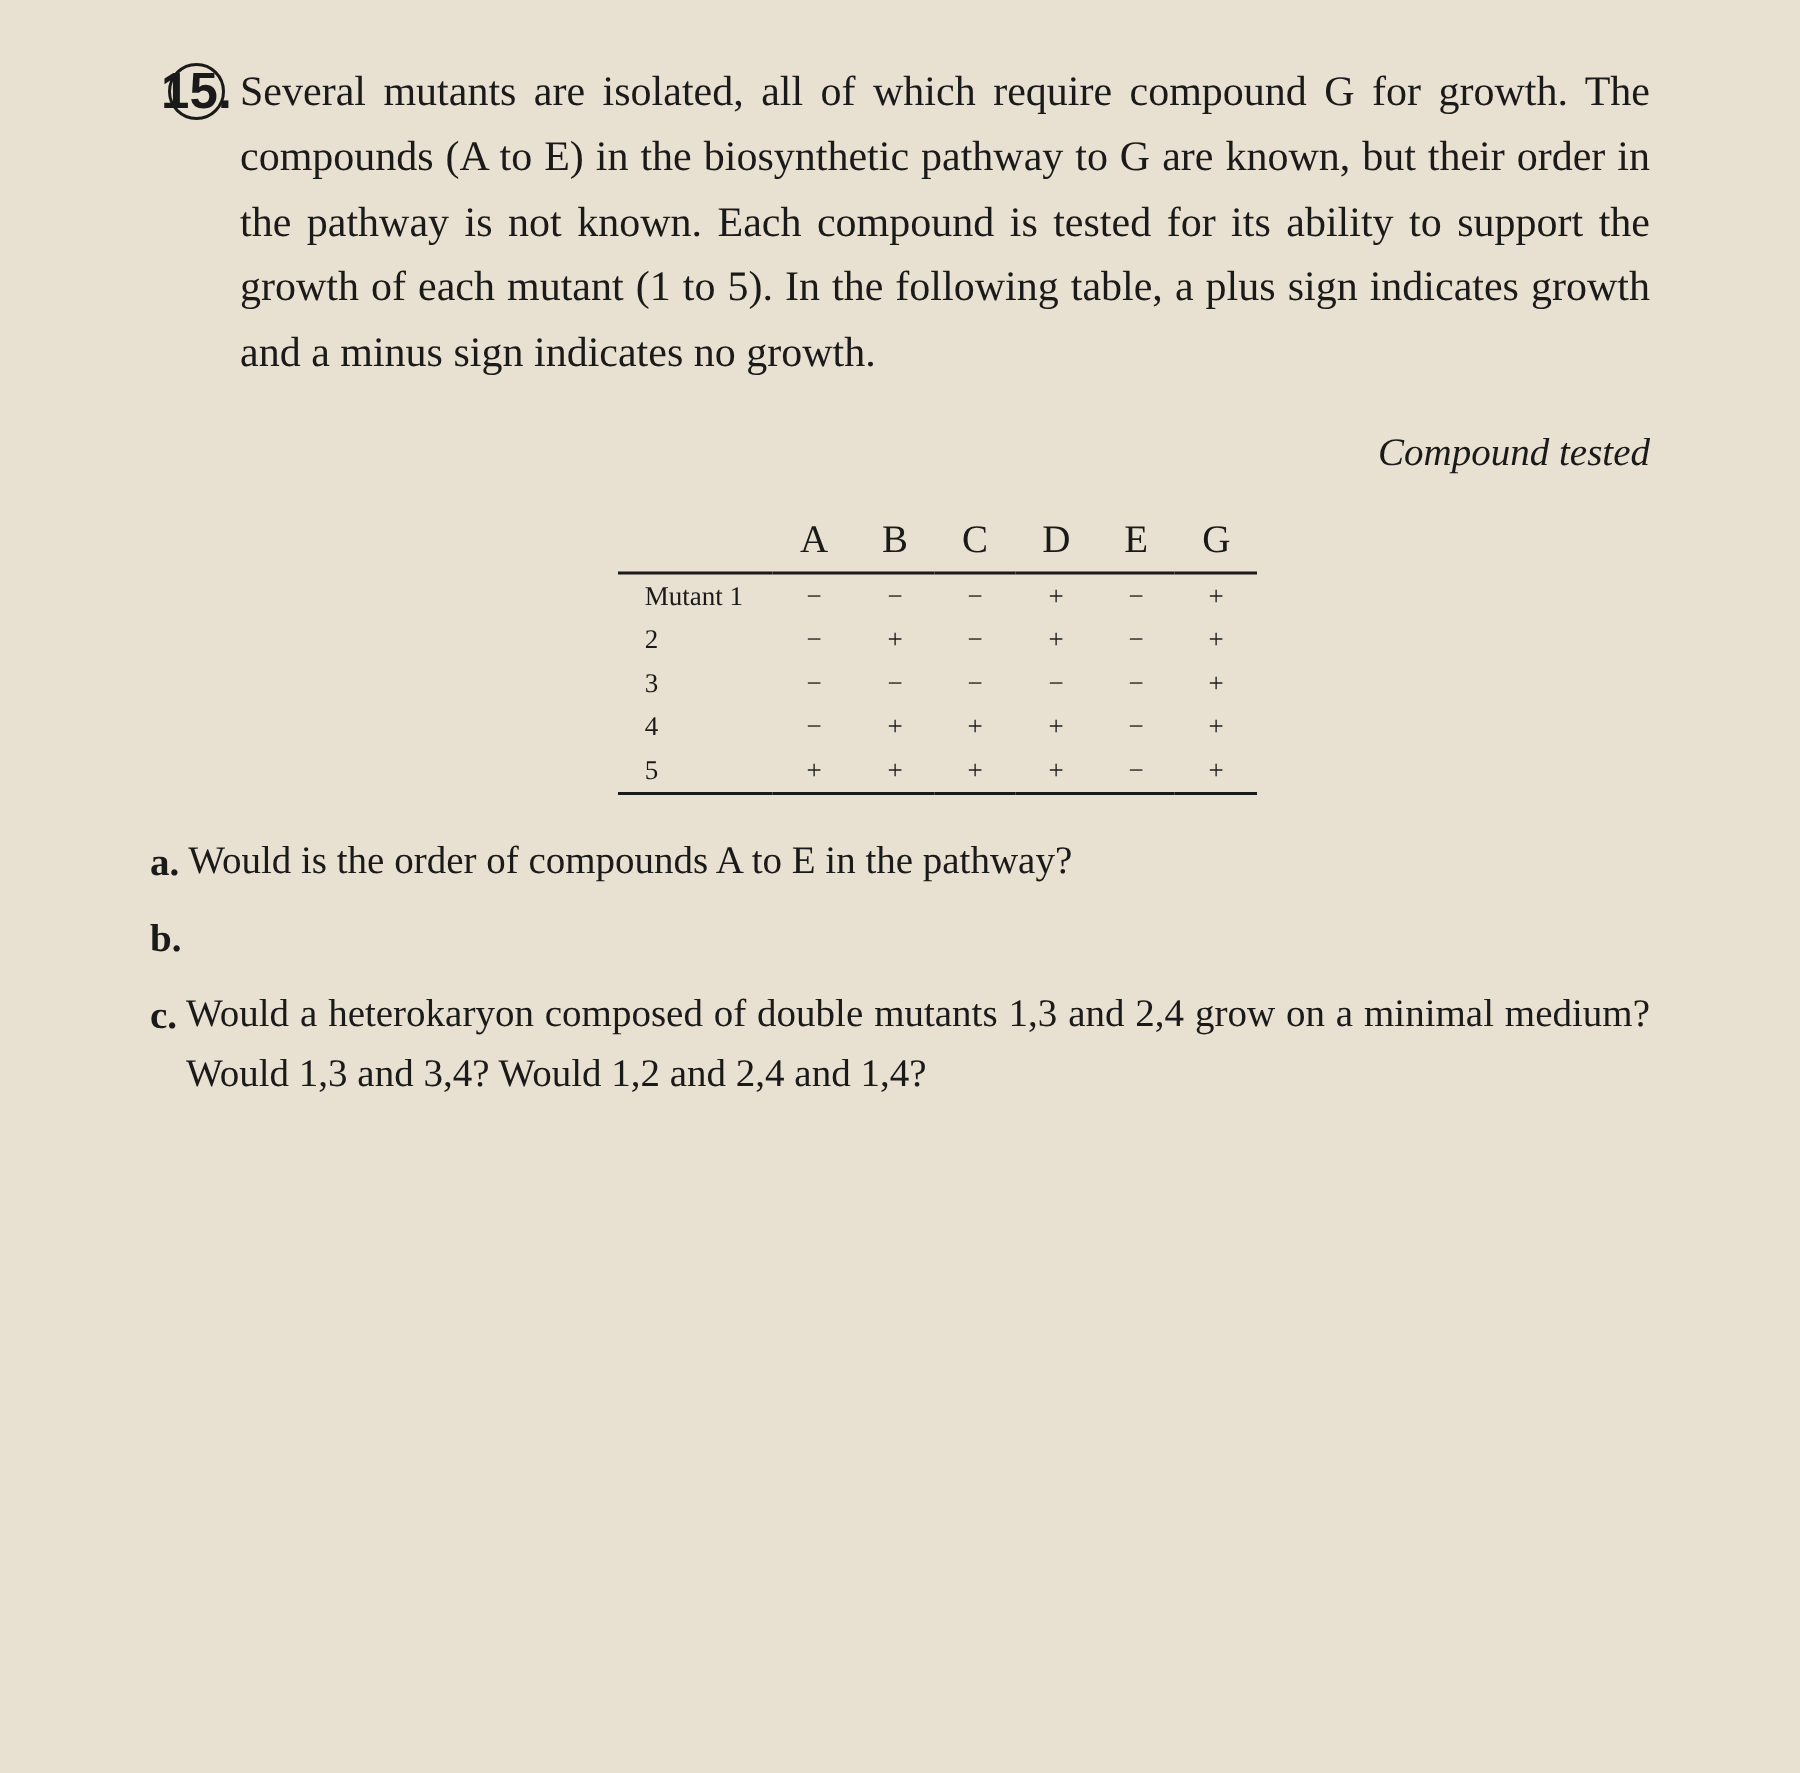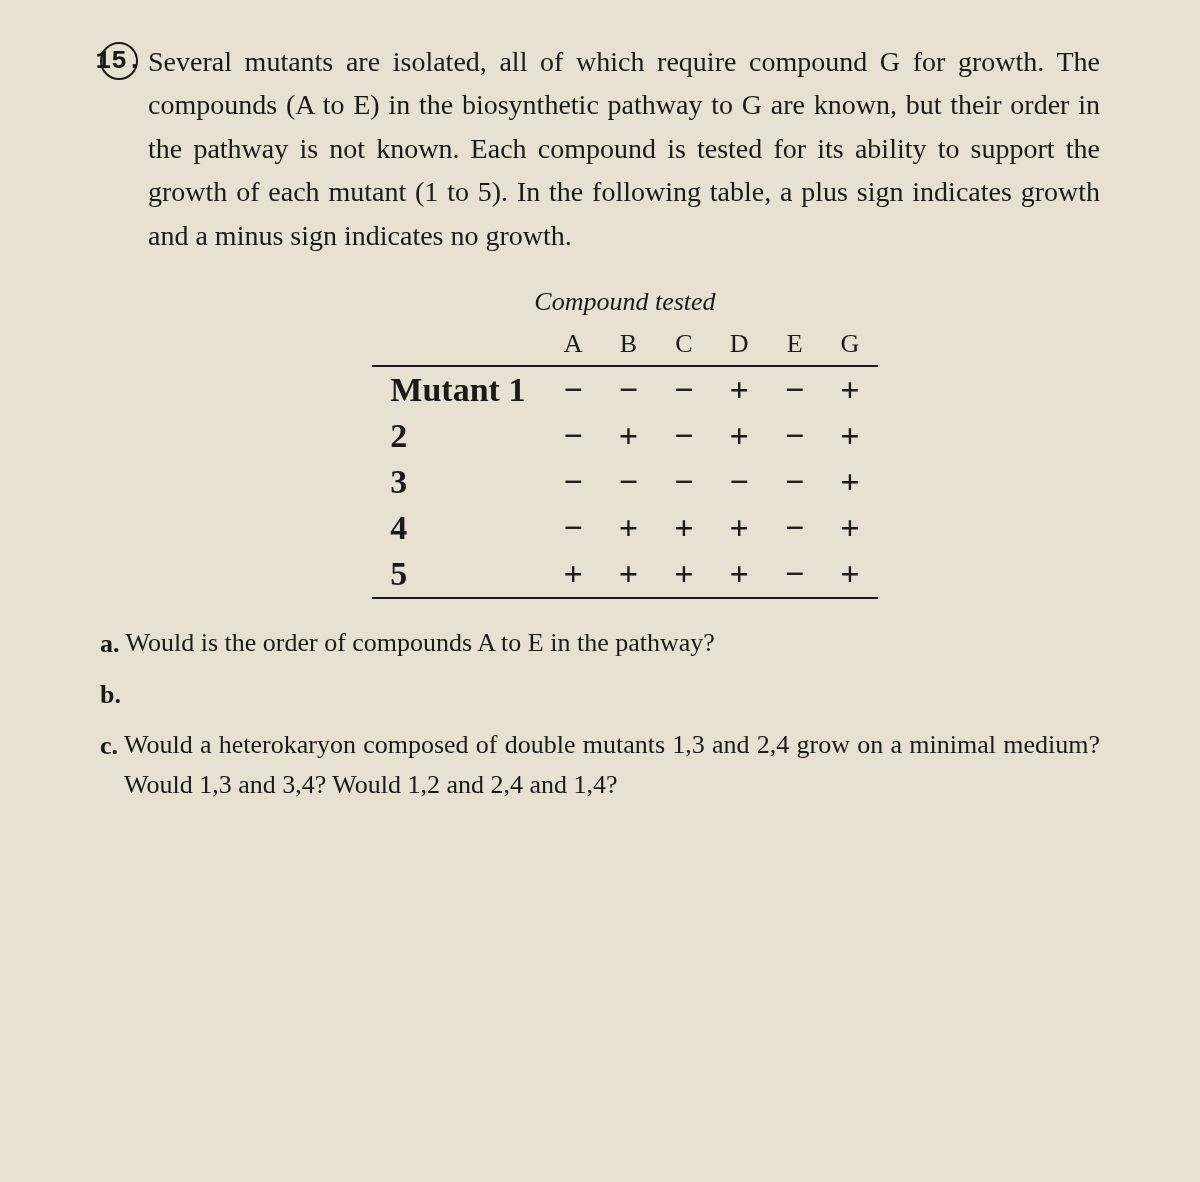--- a/index.html
+++ b/index.html
@@ -26,62 +26,62 @@
     }
 
     .question-block {
       display: flex;
       align-items: flex-start;
       gap: 10px;
       margin-bottom: 30px;
     }
 
     .question-number {
-      font-size: 26px;
+      font-size: 34px;
       font-weight: bold;
       border: 2px solid #1a1a1a;
       border-radius: 50%;
       width: 38px;
       height: 38px;
       display: flex;
       align-items: center;
       justify-content: center;
       flex-shrink: 0;
       margin-top: 2px;
-      font-family: Liberation Mono, monospace;
+      font-family: Liberation Sans, sans-serif;
+      margin-left: 12px;
     }
 
     .question-text {
       font-size: 28px;
       line-height: 1.55;
       text-align: justify;
     }
 
     .table-section {
       margin: 20px 0 20px 50px;
     }
 
     .compound-label {
-      text-align: center;
+      text-align: right;
       font-size: 26px;
       font-style: italic;
-      margin-bottom: 8px;
+      margin-bottom: 24px;
     }
 
     .data-table {
       border-collapse: collapse;
       margin: 0 auto;
       font-size: 26px;
     }
 
     .data-table th, .data-table td {
       padding: 4px 18px;
       text-align: center;
-      font-size: 34px;
-      font-weight: bold;
+      font-size: 18px;
     }
 
     .data-table .header-row th {
       font-weight: normal;
       font-size: 26px;
       padding-bottom: 6px;
     }
 
     .data-table .mutant-label {
       text-align: left;

